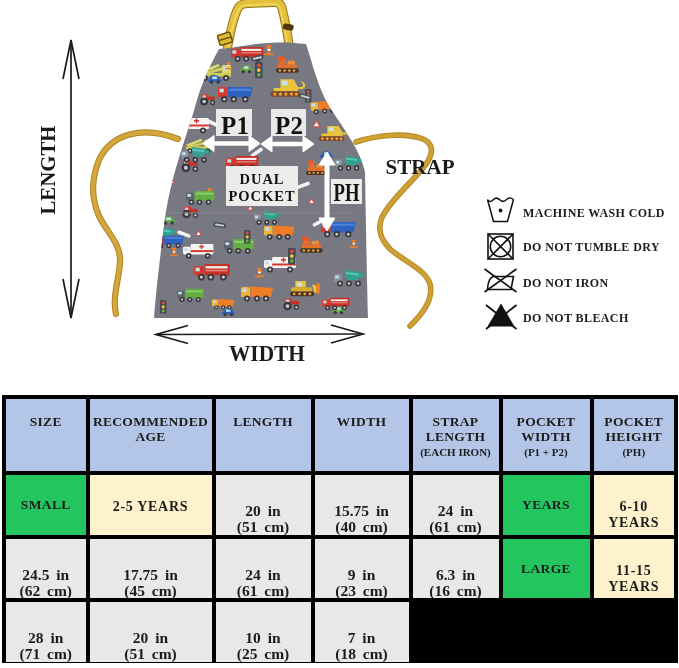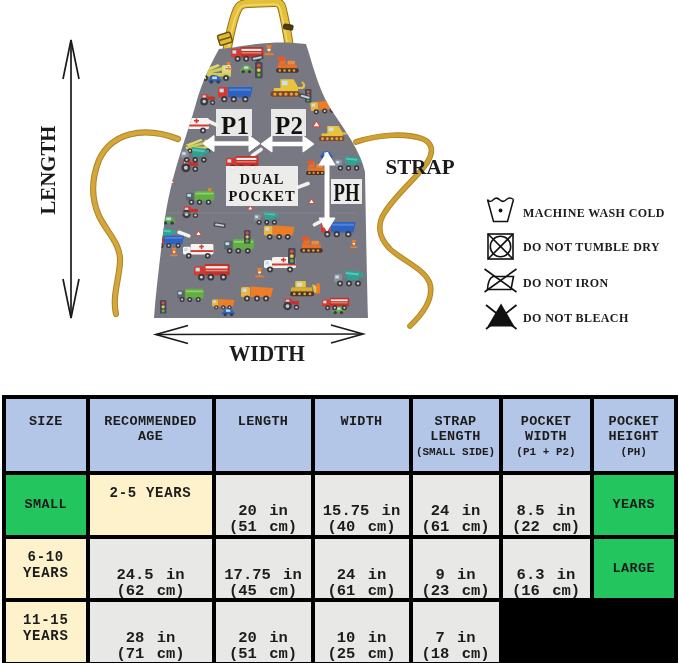--- a/index.html
+++ b/index.html
@@ -5,25 +5,25 @@
   html,body{margin:0;padding:0;}
   body{width:679px;height:668px;position:relative;background:#ffffff;overflow:hidden;
        font-family:"Liberation Serif", serif;}
   #diagram{position:absolute;left:0;top:0;}
   
   #tbl{position:absolute;left:2px;top:395px;width:676px;height:268px;background:#000;
        display:grid;box-sizing:border-box;padding:4px;gap:4px;
        grid-template-columns:79.5px 122px 95px 94px 86px 87px 1fr;
        grid-template-rows:72px 60px 58.5px 1fr;}
   #tbl .c{display:flex;flex-direction:column;align-items:center;justify-content:flex-start;
-       box-sizing:border-box;text-align:center;color:#1c1c1c;font-weight:bold;font-family:Liberation Mono, monospace;}
+       box-sizing:border-box;text-align:center;color:#1c1c1c;font-weight:bold;}
   .h{background:#b4c6e7;font-size:13.5px;line-height:15.5px;letter-spacing:.3px;padding-top:14.5px;}
   .h .sub{font-size:11px;letter-spacing:0;}
   .g{background:#22c55e;font-size:13.5px;letter-spacing:.4px;padding-top:22px;line-height:16px;}
-  .y{background:#fdf2cc;font-size:14px;letter-spacing:.7px;padding-top:10px;line-height:16px;}
+  .y{background:#fdf2cc;font-size:14px;letter-spacing:.7px;padding-top:24px;line-height:16px;}
   .d{background:#e8e8e7;font-size:15.5px;line-height:16px;word-spacing:3px;padding-top:28px;}
 </style>
 </head>
 <body>
 
 <svg id="diagram" width="679" height="392" viewBox="0 0 679 392">
 <defs>
 
   <g id="ftruck">
     <rect x="0" y="3" width="10" height="9" rx="1.5" fill="#d8392e"></rect>
@@ -393,30 +393,29 @@
 
 <text x="523" y="322" font-size="12" font-weight="bold" letter-spacing="0.4" fill="#1b1b1b">DO NOT BLEACH</text>
 </svg>
 
 <div id="tbl">
 
   <div class="c h">SIZE</div>
   <div class="c h">RECOMMENDED<br>AGE</div>
   <div class="c h">LENGTH</div>
   <div class="c h">WIDTH</div>
-  <div class="c h">STRAP<br>LENGTH<span class="sub">(SMALL SIDE)</span></div>
+  <div class="c h">STRAP<br>LENGTH<span class="sub">(EACH IRON)</span></div>
   <div class="c h">POCKET<br>WIDTH<span class="sub">(P1 + P2)</span></div>
   <div class="c h">POCKET<br>HEIGHT<span class="sub">(PH)</span></div>
 
   <div class="c g">SMALL</div>
   <div class="c y">2-5 YEARS</div>
   <div class="c d">20 in<br>(51 cm)</div>
   <div class="c d">15.75 in<br>(40 cm)</div>
   <div class="c d">24 in<br>(61 cm)</div>
-  <div class="c d">8.5 in<br>(22 cm)</div>
 
   <div class="c g">YEARS</div>
   <div class="c y">6-10 YEARS</div>
   <div class="c d">24.5 in<br>(62 cm)</div>
   <div class="c d">17.75 in<br>(45 cm)</div>
   <div class="c d">24 in<br>(61 cm)</div>
   <div class="c d">9 in<br>(23 cm)</div>
   <div class="c d">6.3 in<br>(16 cm)</div>
 
   <div class="c g">LARGE</div>

